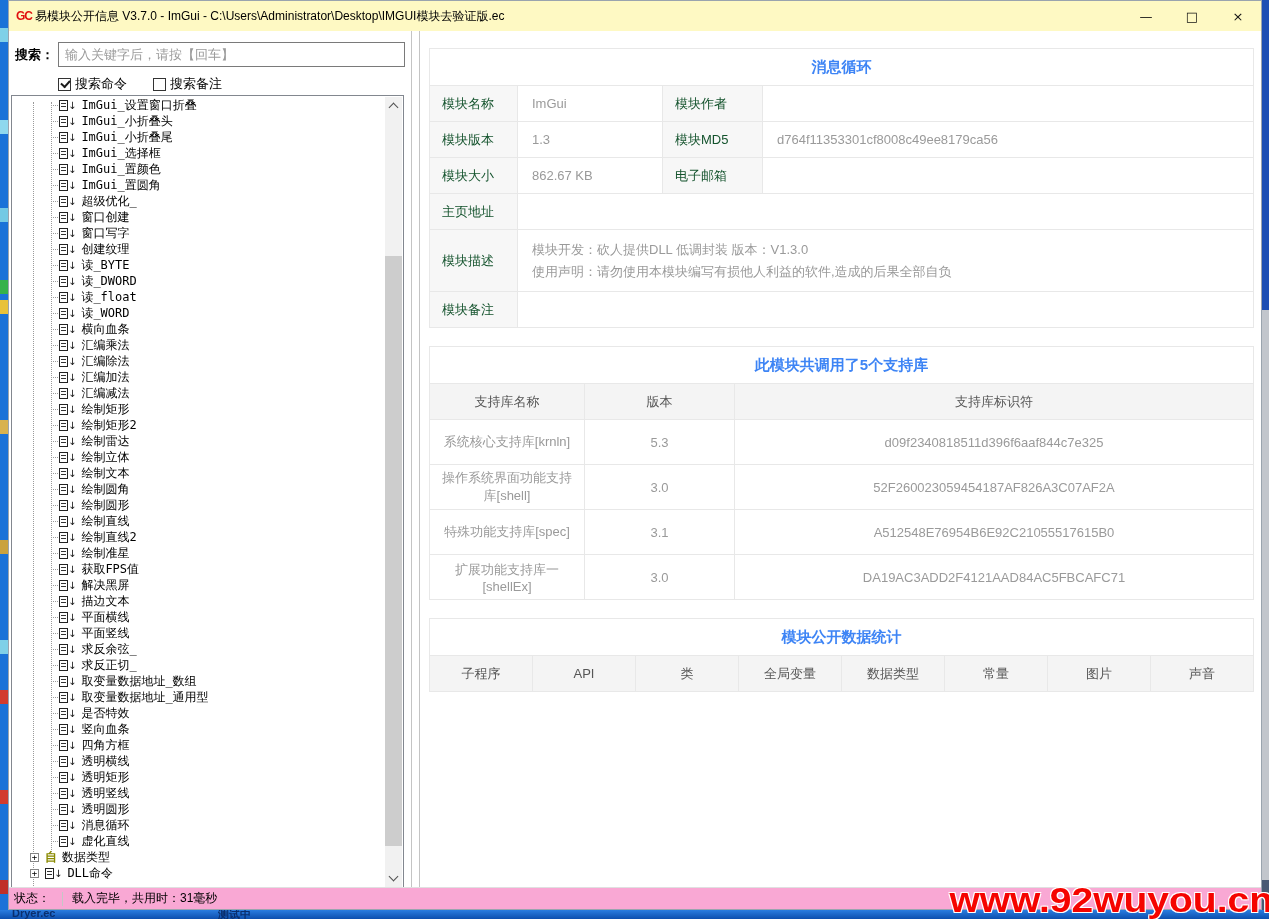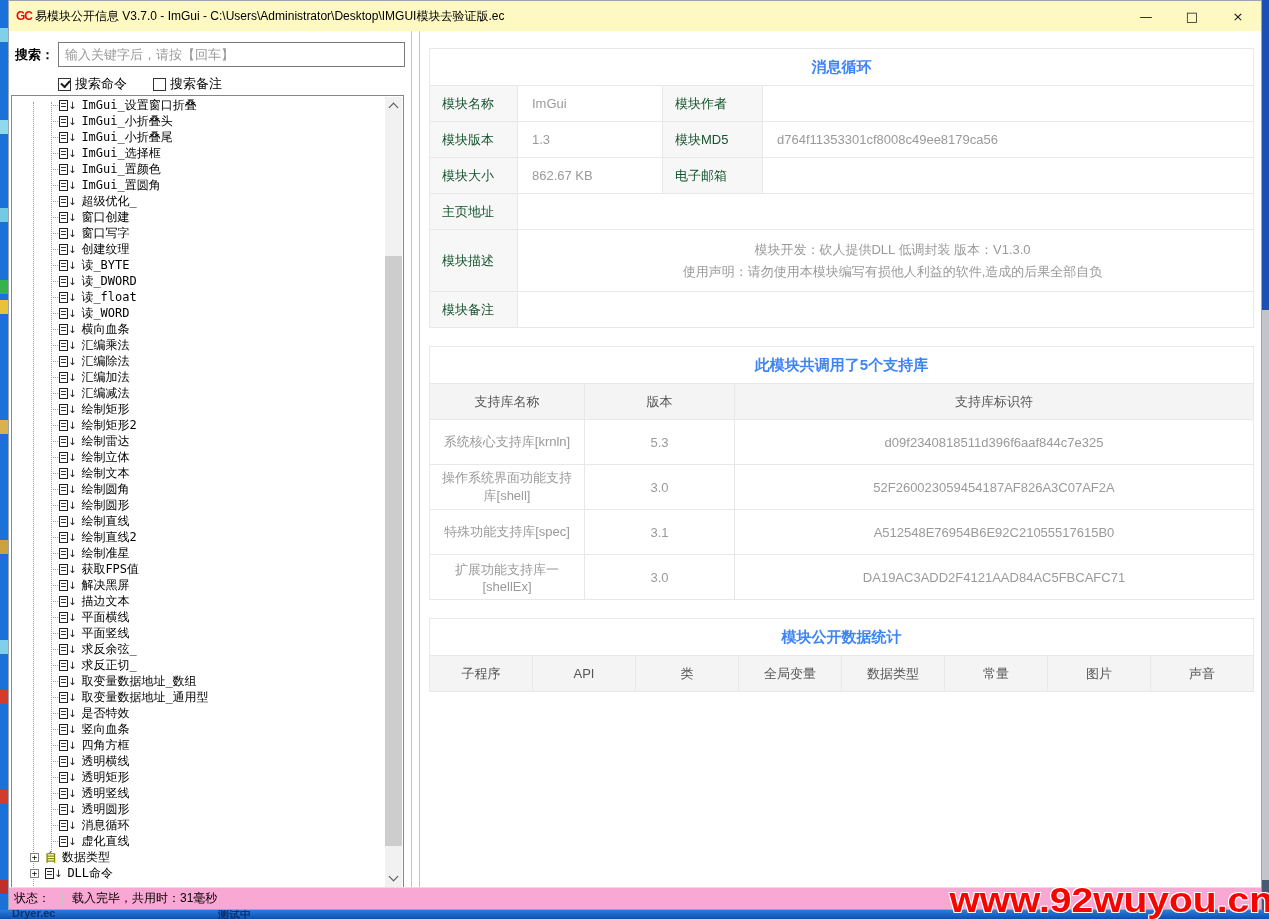--- a/index.html
+++ b/index.html
@@ -71,21 +71,21 @@
 
   
   .right-panel { position:absolute; left:412px; right:0; top:0; bottom:0; background:#fff; overflow:hidden; }
   table { border-collapse:collapse; table-layout:fixed; width:825px; margin-left:8px; background:#fff; }
   .tbl { margin-top:18px; }
   .tbl:first-child { margin-top:17px; }
   td, th { border:1px solid #e8e8e8; font-weight:normal; }
   .title-cell { height:37px; text-align:center; color:#3d84f5; font-size:15px; font-weight:bold; background:#fff; }
   .lbl { background:#f7f7f7; color:#14532d; font-size:13px; padding-left:12px; height:36px; }
   .val { color:#9a9a9a; font-size:13px; padding-left:14px; height:36px; }
-  .desc-cell { padding:8px 0 8px 14px; line-height:22px;text-align:center; }
+  .desc-cell { padding:8px 0 8px 14px; line-height:22px; }
   .hdr { background:#f4f4f4; color:#565656; font-size:13px; text-align:center; height:36px; }
   .cval { color:#9a9a9a; font-size:13px; text-align:center; }
   .lib-row td { height:45px; }
   .lib-name { padding:4px 8px; }
   .stats-val td { height:40px; }
 
   
   .statusbar { position:absolute; left:0; bottom:0; right:0; height:22px; background:#f9a8d4; border-top:1px solid #e0e0e0; display:flex; align-items:center; font-size:12px; color:#000; }
   .statusbar .s-label { margin-left:5px; }
   .statusbar .sep { width:1px; height:14px; background:#c6c6c6; margin:0 9px 0 12px; }

